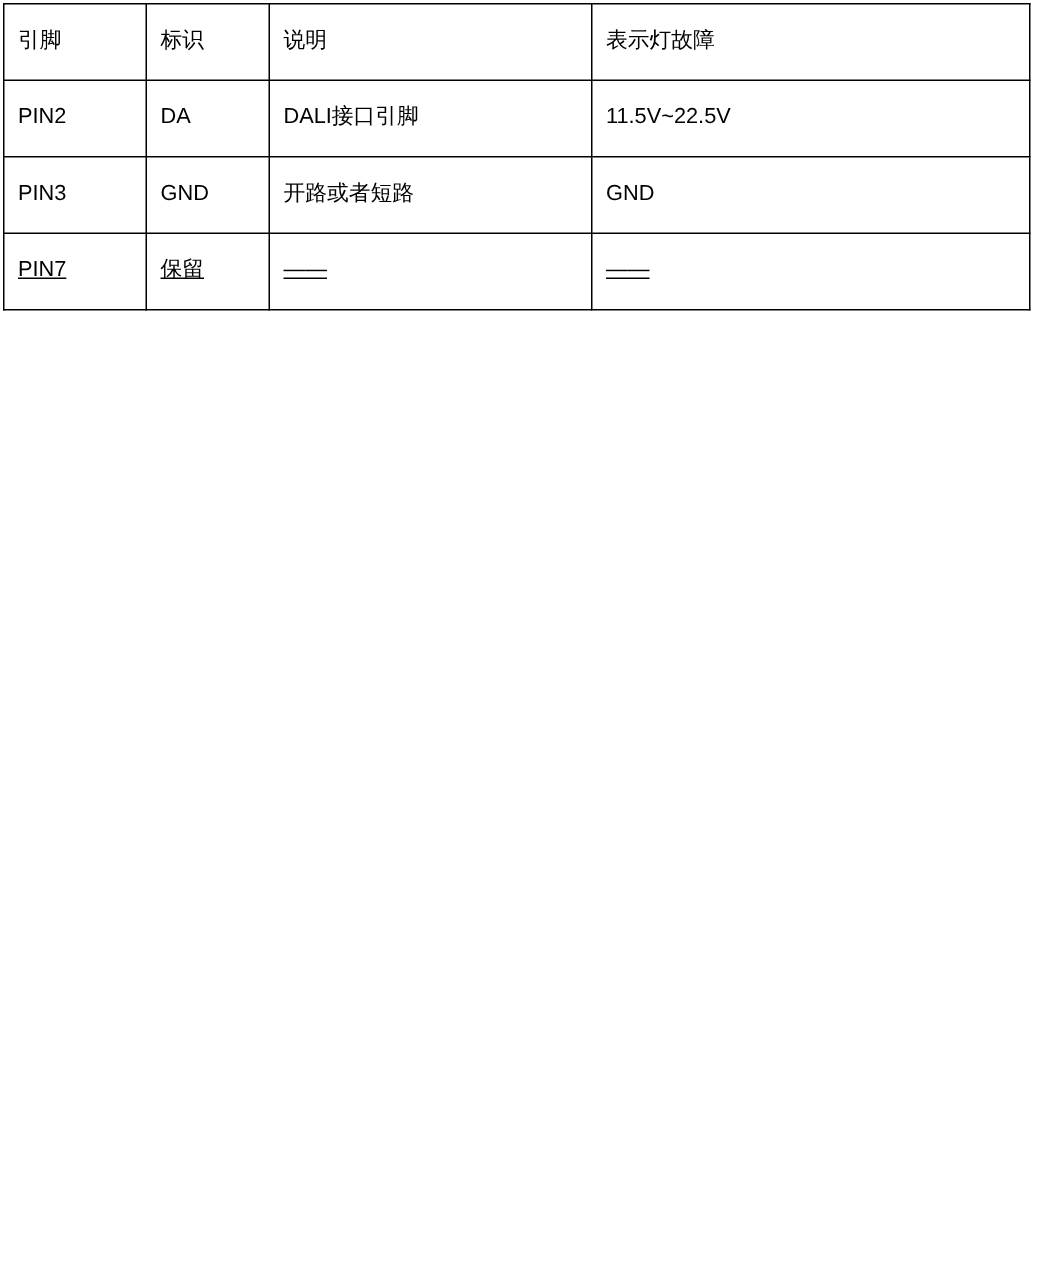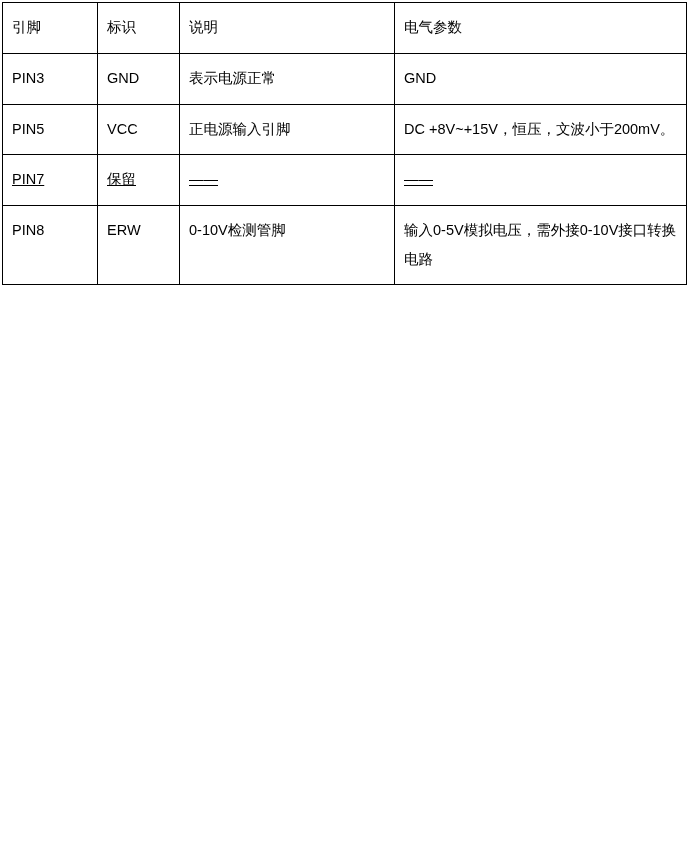--- a/index.html
+++ b/index.html
@@ -68,82 +68,68 @@
         <td>
             <span class="cell-text">引脚</span>
           </td>
         <td>
             <span class="cell-text">标识</span>
           </td>
         <td>
             <span class="cell-text">说明</span>
           </td>
         <td>
-            <span class="cell-text">电气参数</span>
+            <span class="cell-text">表示灯故障</span>
           </td>
       </tr>
 
 
+      <tr class="r-2">
+        <td>
+            <span class="cell-text">PIN2</span>
+          </td>
+        <td>
+            <span class="cell-text">DA</span>
+          </td>
+        <td>
+            <span class="cell-text">DALI接口引脚</span>
+          </td>
+        <td>
+            <span class="cell-text">11.5V~22.5V</span>
+          </td>
+      </tr>
 
       <tr class="r-3">
         <td>
             <span class="cell-text">PIN3</span>
           </td>
         <td>
             <span class="cell-text">GND</span>
           </td>
         <td>
-            <span class="cell-text">表示电源正常</span>
+            <span class="cell-text">开路或者短路</span>
           </td>
         <td>
             <span class="cell-text">GND</span>
           </td>
       </tr>
 
 
-      <tr class="r-5">
-        <td>
-            <span class="cell-text">PIN5</span>
-          </td>
-        <td>
-            <span class="cell-text">VCC</span>
-          </td>
-        <td>
-            <span class="cell-text">正电源输入引脚</span>
-          </td>
-        <td>
-            <span class="cell-text">DC +8V~+15V，恒压，文波小于200mV。</span>
-          </td>
-      </tr>
 
 
       <tr class="r-7">
         <td>
             <span class="cell-text">PIN7</span>
           </td>
         <td>
             <span class="cell-text">保留</span>
           </td>
         <td>
             <span class="cell-text">——</span>
           </td>
         <td>
             <span class="cell-text">——</span>
           </td>
       </tr>
 
-      <tr class="r-8">
-        <td>
-            <span class="cell-text">PIN8</span>
-          </td>
-        <td>
-            <span class="cell-text">ERW</span>
-          </td>
-        <td>
-            <span class="cell-text">0-10V检测管脚</span>
-          </td>
-        <td>
-            <span class="cell-text">输入0-5V模拟电压，需外接0-10V接口转换电路</span>
-          </td>
-      </tr>
     </tbody>
   </table>
 </div>
 
 </body></html>

